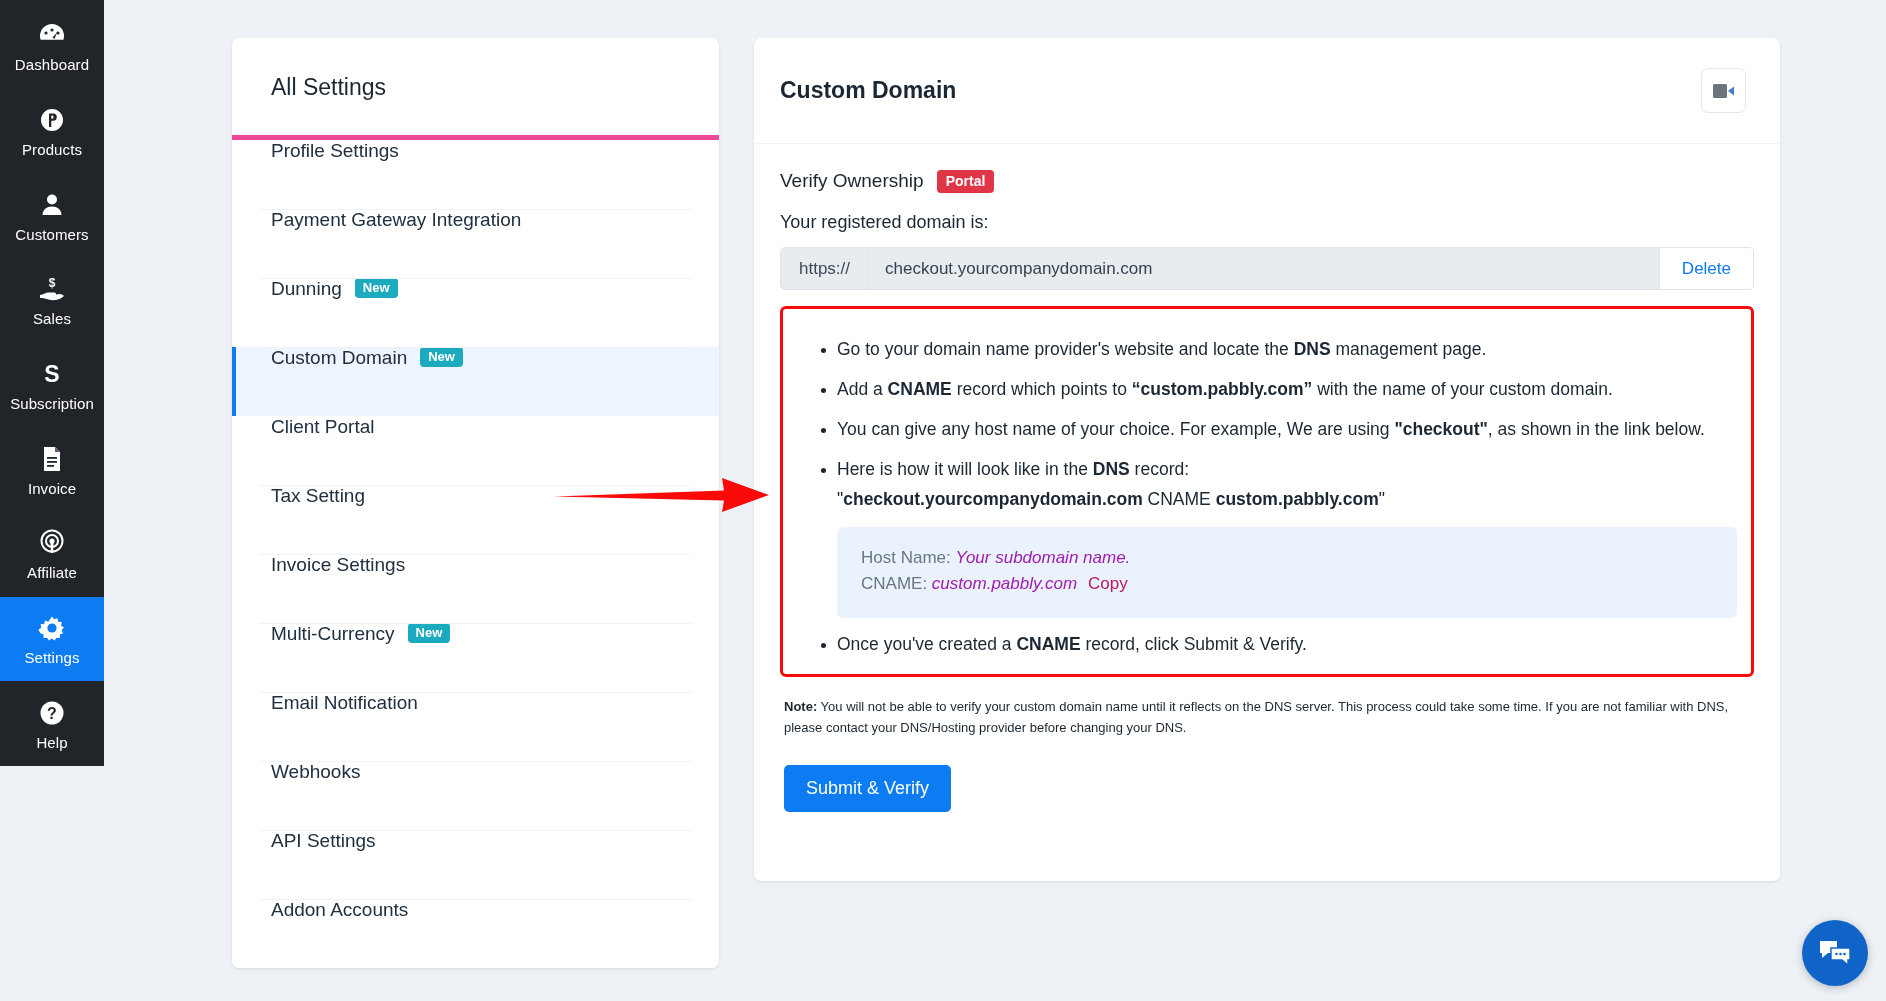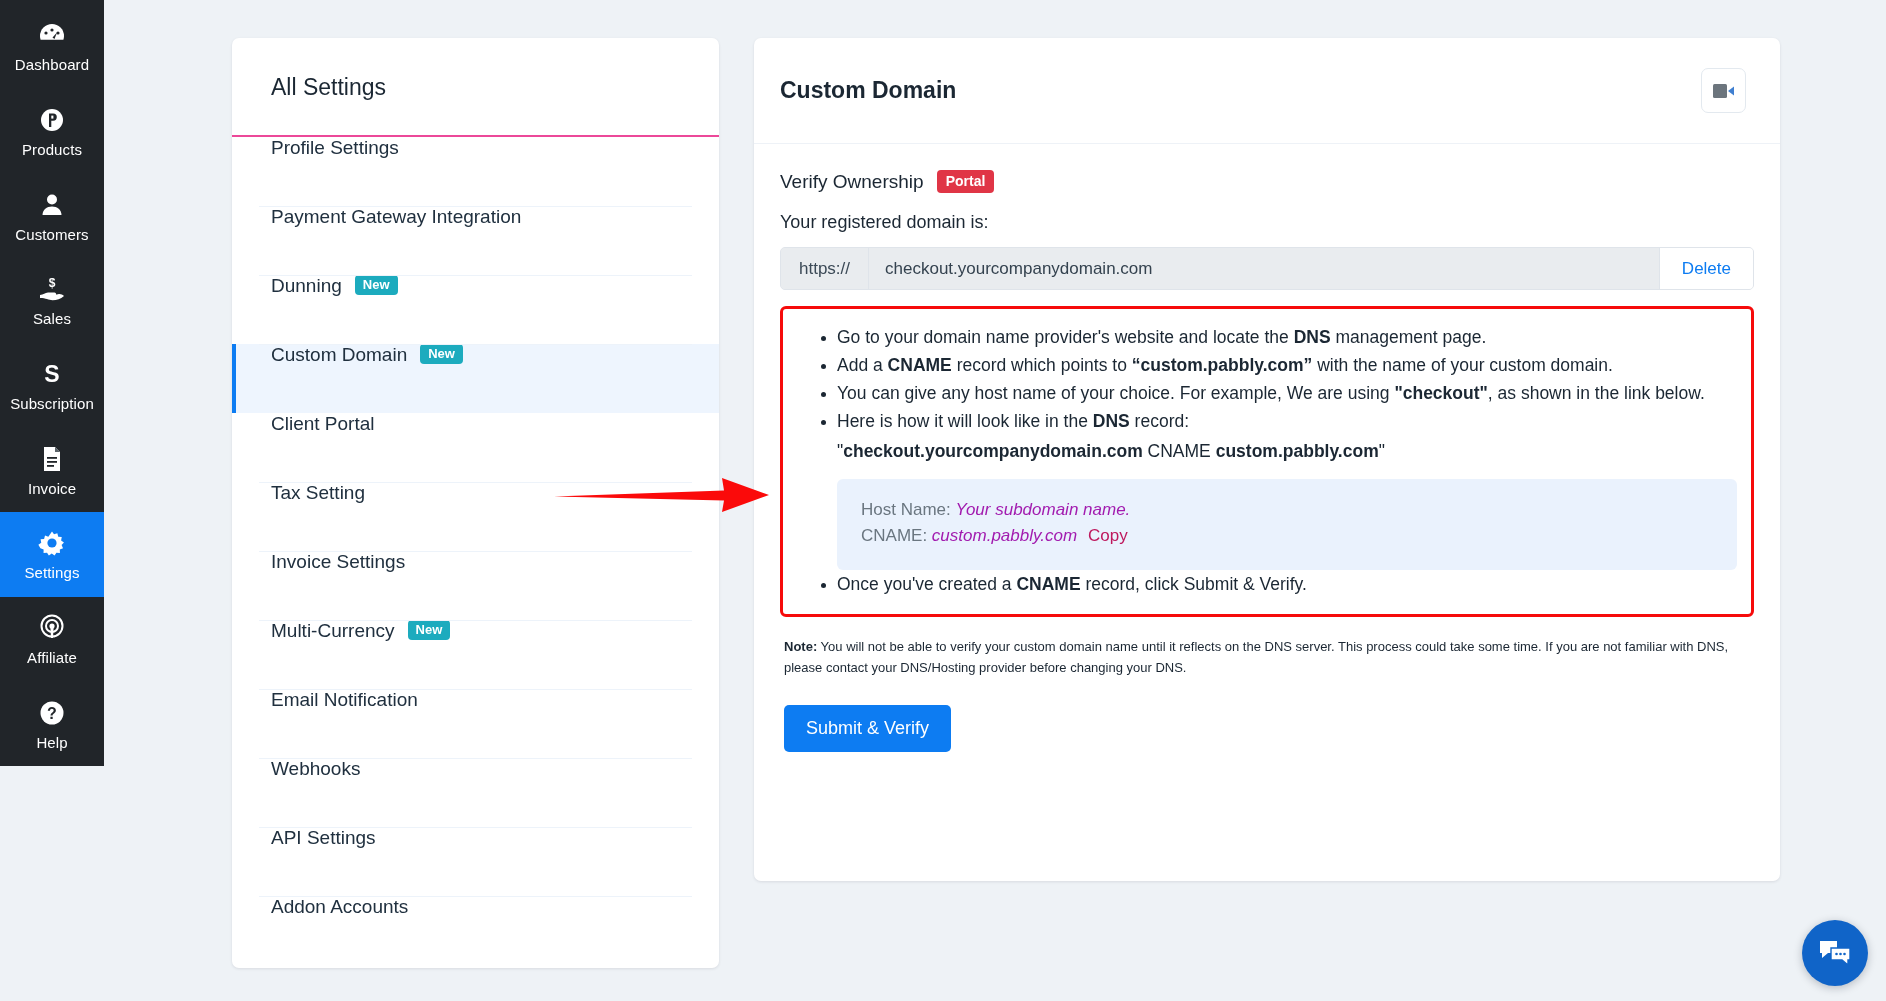--- a/index.html
+++ b/index.html
@@ -35,21 +35,21 @@
     position: absolute; left: 232px; top: 38px;
     width: 487px; height: 930px;
     background: #ffffff;
     border-radius: 7px;
     box-shadow: 0 1px 3px rgba(16,24,40,.10);
     overflow: hidden;
   }
   #settings-card-title {
     font-size: 23px; color: #1b2733; font-weight: 400;
     padding: 36px 39px 34px 39px;
-    border-bottom: 2px solid #ec4899;
+    border-bottom: 5px solid #ec4899;
   }
   .settings-list { padding: 0; list-style: none; }
   .settings-item {
     position: relative;
     display: flex; align-items: flex-start;
     height: 69px;
     padding: 0 39px;
     margin: 0 0 0 0;
     cursor: pointer;
   }
@@ -89,21 +89,21 @@
   #main-title { font-size: 23px; color: #1b2733; }
   #video-btn {
     width: 45px; height: 45px;
     border: 1px solid #e3e9ef; border-radius: 7px;
     background: #ffffff;
     display: flex; align-items: center; justify-content: center;
     cursor: pointer;
   }
   #main-body { padding: 26px 26px 0 26px; }
 
-  .verify-row { display: flex; align-items: center; gap: 13px; }
+  .verify-row { display: flex; align-items: flex-start; gap: 13px; }
   .verify-title { font-size: 19px; color: #1b2733; }
   .badge-pending {
     background: #e03546; color: #fff;
     font-size: 14px; font-weight: 700;
     border-radius: 4px; padding: 4px 9px 5px 9px; line-height: 1;
   }
   .registered-label { font-size: 18px; color: #1b2733; margin-top: 19px; }
 
   .domain-input {
     margin-top: 14px;
@@ -136,21 +136,21 @@
     position: relative;
     margin-top: 16px;
     border: 3px solid #f60b0b;
     border-radius: 6px;
     padding: 14px 14px 16px 14px;
   }
   .steps-intro { font-size: 17.5px; color: #1b2733; line-height: 1.45; }
   .steps-list { margin: 0; padding-left: 40px; list-style: disc; }
   .steps-list li {
     font-size: 17.5px; color: #1b2733;
-    line-height: 1.6; 
+    line-height: 1.6; margin-top: 12px;
   }
   .steps-list li::marker { font-size: 15px; }
   .dns-example { display: block; margin-top: 2px; }
   b { font-weight: 700; }
 
   #cname-box {
     margin: 14px 0 0 0;
     background: #eaf2fd; border-radius: 6px;
     padding: 18px 24px 20px 24px;
   }
@@ -241,39 +241,39 @@
         <svg width="30" height="30" viewBox="0 0 30 30">
           <path d="M7 3h11l5 5v19H7z" fill="#ffffff"></path>
           <path d="M18 3v5h5z" fill="#5b6369"></path>
           <rect x="10" y="13" width="10" height="1.8" fill="#212529"></rect>
           <rect x="10" y="17" width="10" height="1.8" fill="#212529"></rect>
           <rect x="10" y="21" width="7" height="1.8" fill="#212529"></rect>
         </svg>
       </span>
       <span class="nav-label">Invoice</span>
     </div>
-    <div class="nav-item active">
-      <span class="nav-icon">
-        <svg width="30" height="30" viewBox="0 0 30 30">
-          <path d="M15 2.5l2.2 3.1 3.6-1.2 1 3.7 3.8.4-.7 3.7 3.1 2.2-2.6 2.8 1.6 3.4-3.5 1.5.1 3.8-3.8-.4-2 3.2-3.1-2.2-3.1 2.2-2-3.2-3.8.4.1-3.8-3.5-1.5L.2 17l3.1-2.2L2.6 11l3.8-.4 1-3.7 3.6 1.2z" fill="#ffffff" transform="translate(1.2,1.2) scale(0.92)"></path>
-          <circle cx="15" cy="15" r="4.6" fill="#0d7cf2"></circle>
-        </svg>
-      </span>
-      <span class="nav-label">Settings</span>
-    </div>
     <div class="nav-item">
       <span class="nav-icon">
         <svg width="30" height="30" viewBox="0 0 30 30">
           <circle cx="15" cy="13" r="10.5" fill="none" stroke="#ffffff" stroke-width="2"></circle>
           <circle cx="15" cy="13" r="6" fill="none" stroke="#ffffff" stroke-width="2"></circle>
           <circle cx="15" cy="13" r="2.6" fill="#ffffff"></circle>
           <path d="M13.4 14.5h3.2L16 25h-2z" fill="#ffffff"></path>
         </svg>
       </span>
       <span class="nav-label">Affiliate</span>
+    </div>
+    <div class="nav-item active">
+      <span class="nav-icon">
+        <svg width="30" height="30" viewBox="0 0 30 30">
+          <path d="M15 2.5l2.2 3.1 3.6-1.2 1 3.7 3.8.4-.7 3.7 3.1 2.2-2.6 2.8 1.6 3.4-3.5 1.5.1 3.8-3.8-.4-2 3.2-3.1-2.2-3.1 2.2-2-3.2-3.8.4.1-3.8-3.5-1.5L.2 17l3.1-2.2L2.6 11l3.8-.4 1-3.7 3.6 1.2z" fill="#ffffff" transform="translate(1.2,1.2) scale(0.92)"></path>
+          <circle cx="15" cy="15" r="4.6" fill="#0d7cf2"></circle>
+        </svg>
+      </span>
+      <span class="nav-label">Settings</span>
     </div>
     <div class="nav-item">
       <span class="nav-icon">
         <svg width="30" height="30" viewBox="0 0 30 30">
           <circle cx="15" cy="15" r="11.5" fill="#ffffff"></circle>
           <text x="15" y="21" text-anchor="middle" font-size="16" font-weight="bold" font-family="Liberation Sans, sans-serif" fill="#212529">?</text>
         </svg>
       </span>
       <span class="nav-label">Help</span>
     </div>

